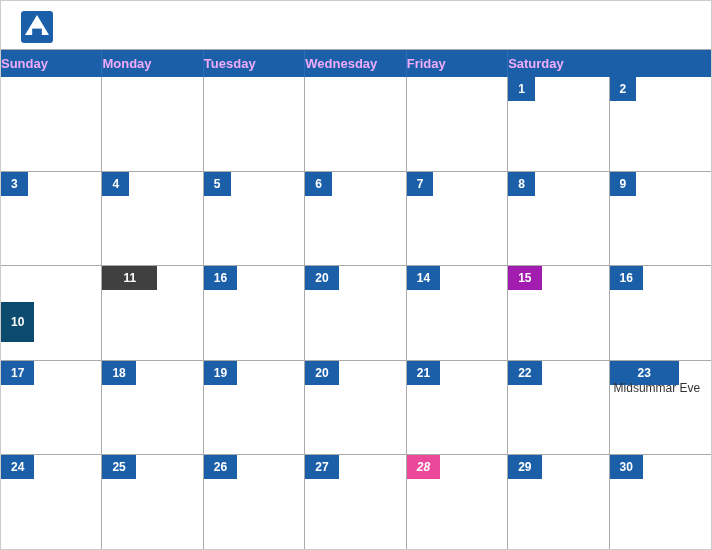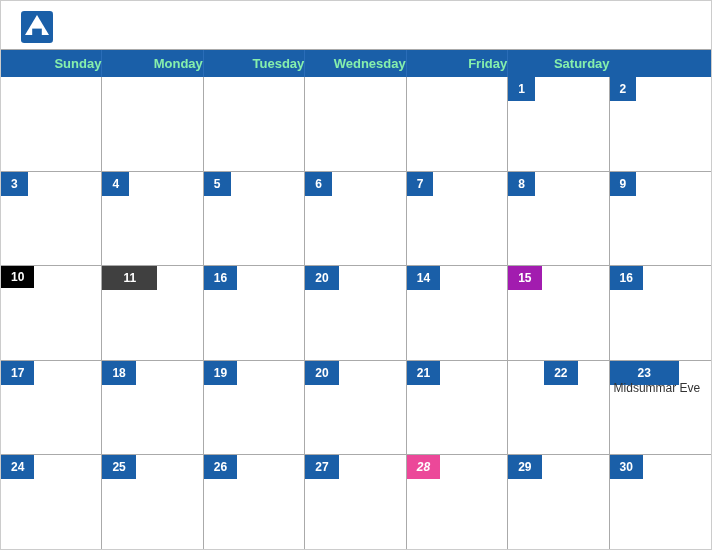--- a/index.html
+++ b/index.html
@@ -66,24 +66,24 @@
       display: flex;
       flex-direction: column;
       border-top: 1px solid #aaa;
     }
     .day-headers {
       display: grid;
       grid-template-columns: repeat(7, 1fr);
       background: #1a5fa8;
     }
     .day-header {
-      color: #86efac;
+      color: #f0abfc;
       font-size: 13px;
       font-weight: bold;
-      text-align: right;
+      text-align: left;
       padding: 6px 0;
       border-right: 1px solid #2a6db8;
     }
     .day-header:last-child { border-right: none; }
     .weeks {
       flex: 1;
       display: flex;
       flex-direction: column;
     }
     .week-row {
@@ -164,35 +164,35 @@
         <div class="week-row">
           <div class="day-cell"><div style="background: rgb(26, 95, 168); display: inline-block; padding: 2px 5px; min-width: 20px;"><span class="day-number">3</span></div></div>
           <div class="day-cell"><div style="background: rgb(26, 95, 168); display: inline-block; padding: 2px 5px; min-width: 20px;"><span class="day-number">4</span></div></div>
           <div class="day-cell"><div style="background: rgb(26, 95, 168); display: inline-block; padding: 2px 5px; min-width: 20px;"><span class="day-number">5</span></div></div>
           <div class="day-cell"><div style="background: rgb(26, 95, 168); display: inline-block; padding: 2px 5px; min-width: 20px;"><span class="day-number">6</span></div></div>
           <div class="day-cell"><div style="background: rgb(26, 95, 168); display: inline-block; padding: 2px 5px; min-width: 20px;"><span class="day-number">7</span></div></div>
           <div class="day-cell"><div style="background: rgb(26, 95, 168); display: inline-block; padding: 2px 5px; min-width: 20px;"><span class="day-number">8</span></div></div>
           <div class="day-cell"><div style="background: rgb(26, 95, 168); display: inline-block; padding: 2px 5px; min-width: 20px;"><span class="day-number">9</span></div></div>
         </div>
         <div class="week-row">
-          <div class="day-cell"><div style="background: #000000; display: inline-block; padding: 1px 5px; min-width: 20px;"><span class="day-number">10</span></div></div>
+          <div class="day-cell"><div style="background: #0c4a6e; display: inline-block; padding: 10px 5px; min-width: 20px; margin-top: 36px;"><span class="day-number">10</span></div></div>
           <div class="day-cell"><div style="background: #404040; display: inline-block; padding: 2px 16px; min-width: 20px;"><span class="day-number">11</span></div></div>
           <div class="day-cell"><div style="background: rgb(26, 95, 168); display: inline-block; padding: 2px 5px; min-width: 20px;"><span class="day-number">16</span></div></div>
           <div class="day-cell"><div style="background: rgb(26, 95, 168); display: inline-block; padding: 2px 5px; min-width: 20px;"><span class="day-number">20</span></div></div>
           <div class="day-cell"><div style="background: rgb(26, 95, 168); display: inline-block; padding: 2px 5px; min-width: 20px;"><span class="day-number">14</span></div></div>
           <div class="day-cell"><div style="background: #a21caf; display: inline-block; padding: 2px 5px; min-width: 20px;"><span class="day-number">15</span></div></div>
           <div class="day-cell"><div style="background: rgb(26, 95, 168); display: inline-block; padding: 2px 5px; min-width: 20px;"><span class="day-number">16</span></div></div>
         </div>
         <div class="week-row">
           <div class="day-cell"><div style="background: rgb(26, 95, 168); display: inline-block; padding: 2px 5px; min-width: 20px;"><span class="day-number">17</span></div></div>
           <div class="day-cell"><div style="background: rgb(26, 95, 168); display: inline-block; padding: 2px 5px; min-width: 20px;"><span class="day-number">18</span></div></div>
           <div class="day-cell"><div style="background: rgb(26, 95, 168); display: inline-block; padding: 2px 5px; min-width: 20px;"><span class="day-number">19</span></div></div>
           <div class="day-cell"><div style="background: rgb(26, 95, 168); display: inline-block; padding: 2px 5px; min-width: 20px;"><span class="day-number">20</span></div></div>
           <div class="day-cell"><div style="background: rgb(26, 95, 168); display: inline-block; padding: 2px 5px; min-width: 20px;"><span class="day-number">21</span></div></div>
-          <div class="day-cell"><div style="background: rgb(26, 95, 168); display: inline-block; padding: 2px 5px; min-width: 20px; margin-left: 36px;"><span class="day-number">22</span></div></div>
+          <div class="day-cell"><div style="background: rgb(26, 95, 168); display: inline-block; padding: 2px 5px; min-width: 20px;"><span class="day-number">22</span></div></div>
           <div class="day-cell"><div style="background: rgb(26, 95, 168); display: inline-block; padding: 2px 23px; min-width: 20px;"><span class="day-number">23</span></div><span class="event-text">Midsummar Eve</span></div>
         </div>
         <div class="week-row">
           <div class="day-cell"><div style="background: rgb(26, 95, 168); display: inline-block; padding: 2px 5px; min-width: 20px;"><span class="day-number">24</span></div></div>
           <div class="day-cell"><div style="background: rgb(26, 95, 168); display: inline-block; padding: 2px 5px; min-width: 20px;"><span class="day-number">25</span></div></div>
           <div class="day-cell"><div style="background: rgb(26, 95, 168); display: inline-block; padding: 2px 5px; min-width: 20px;"><span class="day-number">26</span></div></div>
           <div class="day-cell"><div style="background: rgb(26, 95, 168); display: inline-block; padding: 2px 5px; min-width: 20px;"><span class="day-number">27</span></div></div>
           <div class="day-cell"><div style="background: #ec4899; display: inline-block; padding: 2px 5px; min-width: 20px; font-style: italic;"><span class="day-number">28</span></div></div>
           <div class="day-cell"><div style="background: rgb(26, 95, 168); display: inline-block; padding: 2px 5px; min-width: 20px;"><span class="day-number">29</span></div></div>
           <div class="day-cell"><div style="background: rgb(26, 95, 168); display: inline-block; padding: 2px 5px; min-width: 20px;"><span class="day-number">30</span></div></div>

